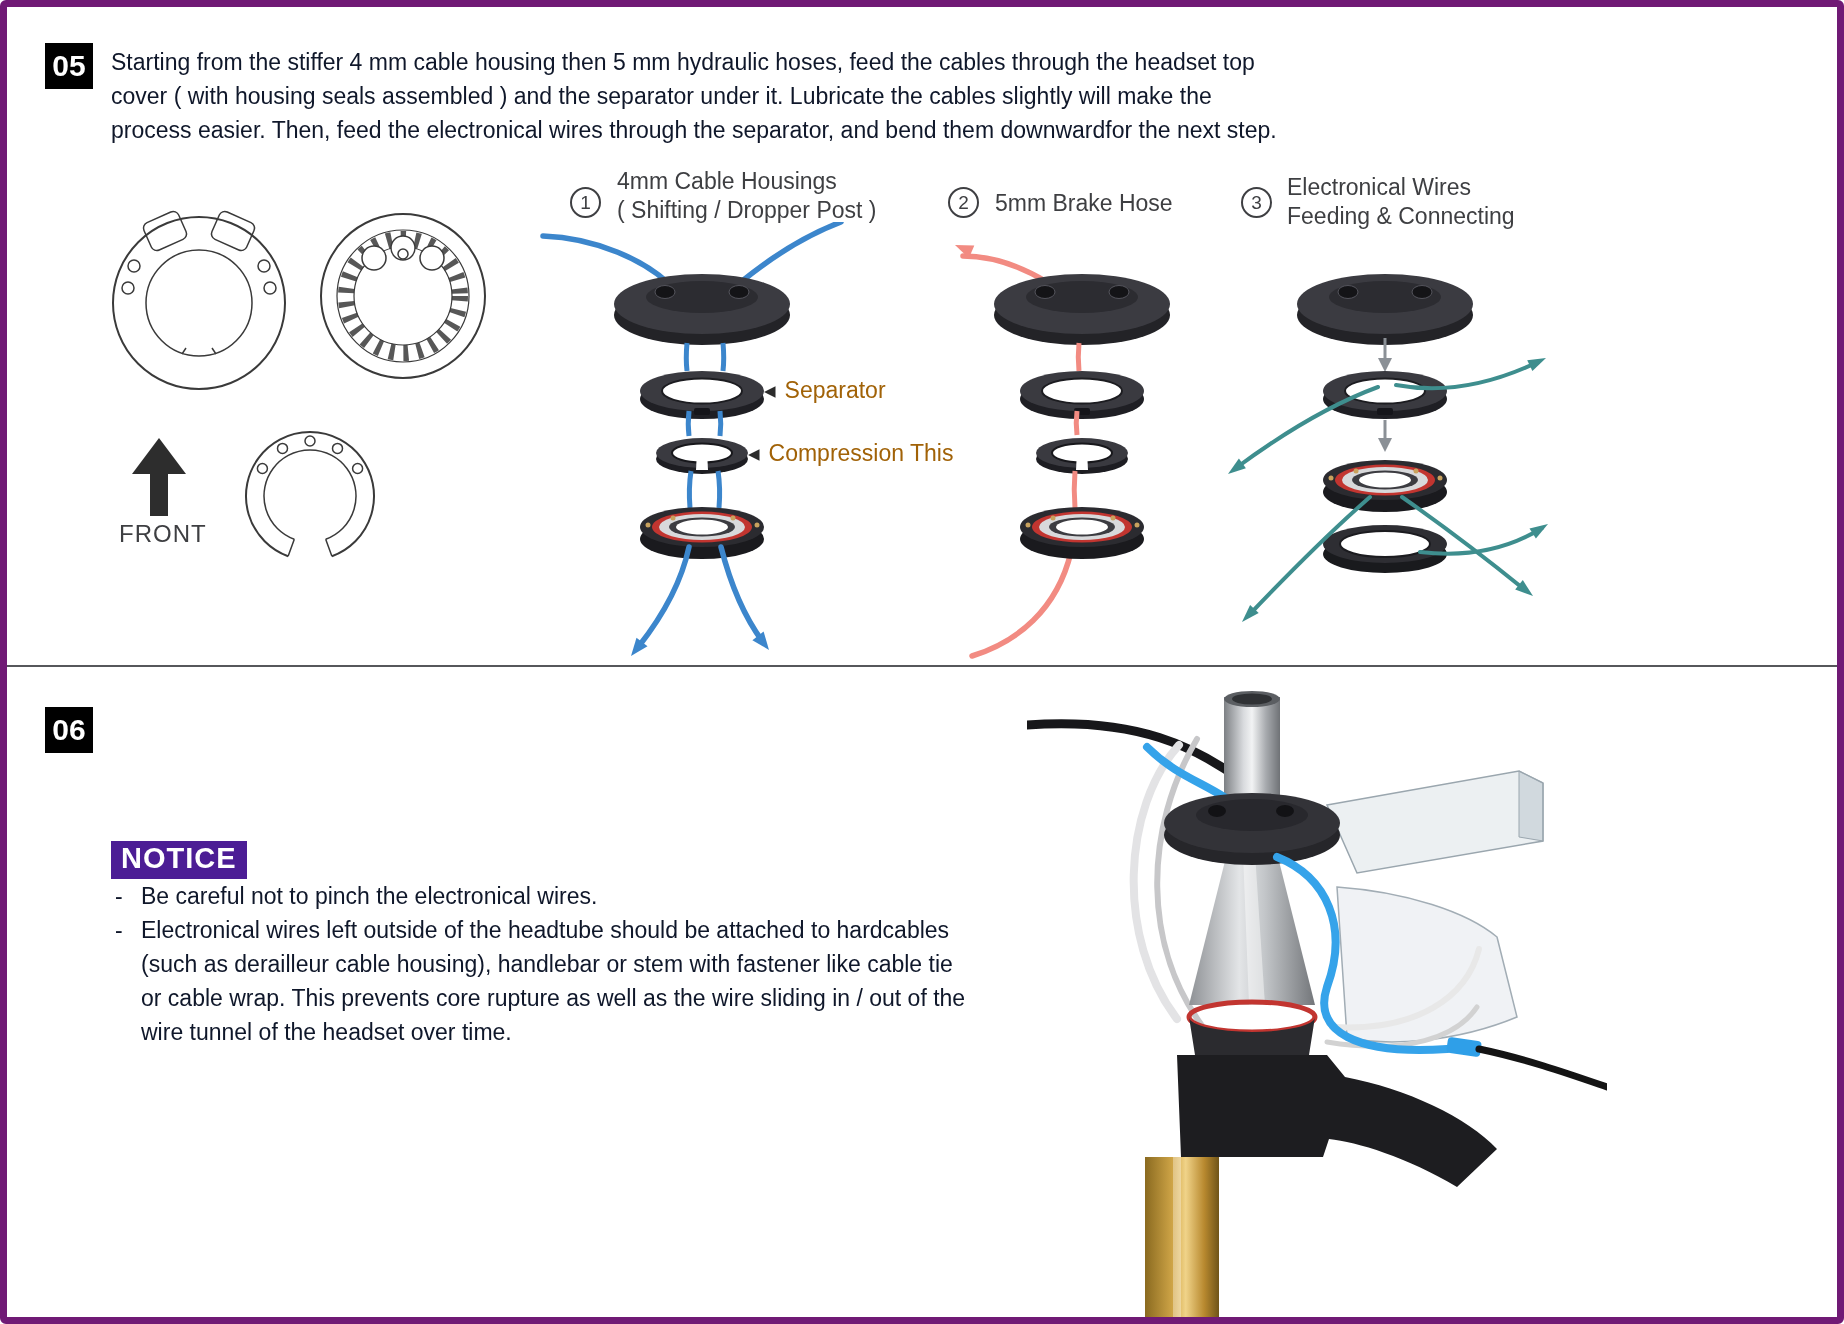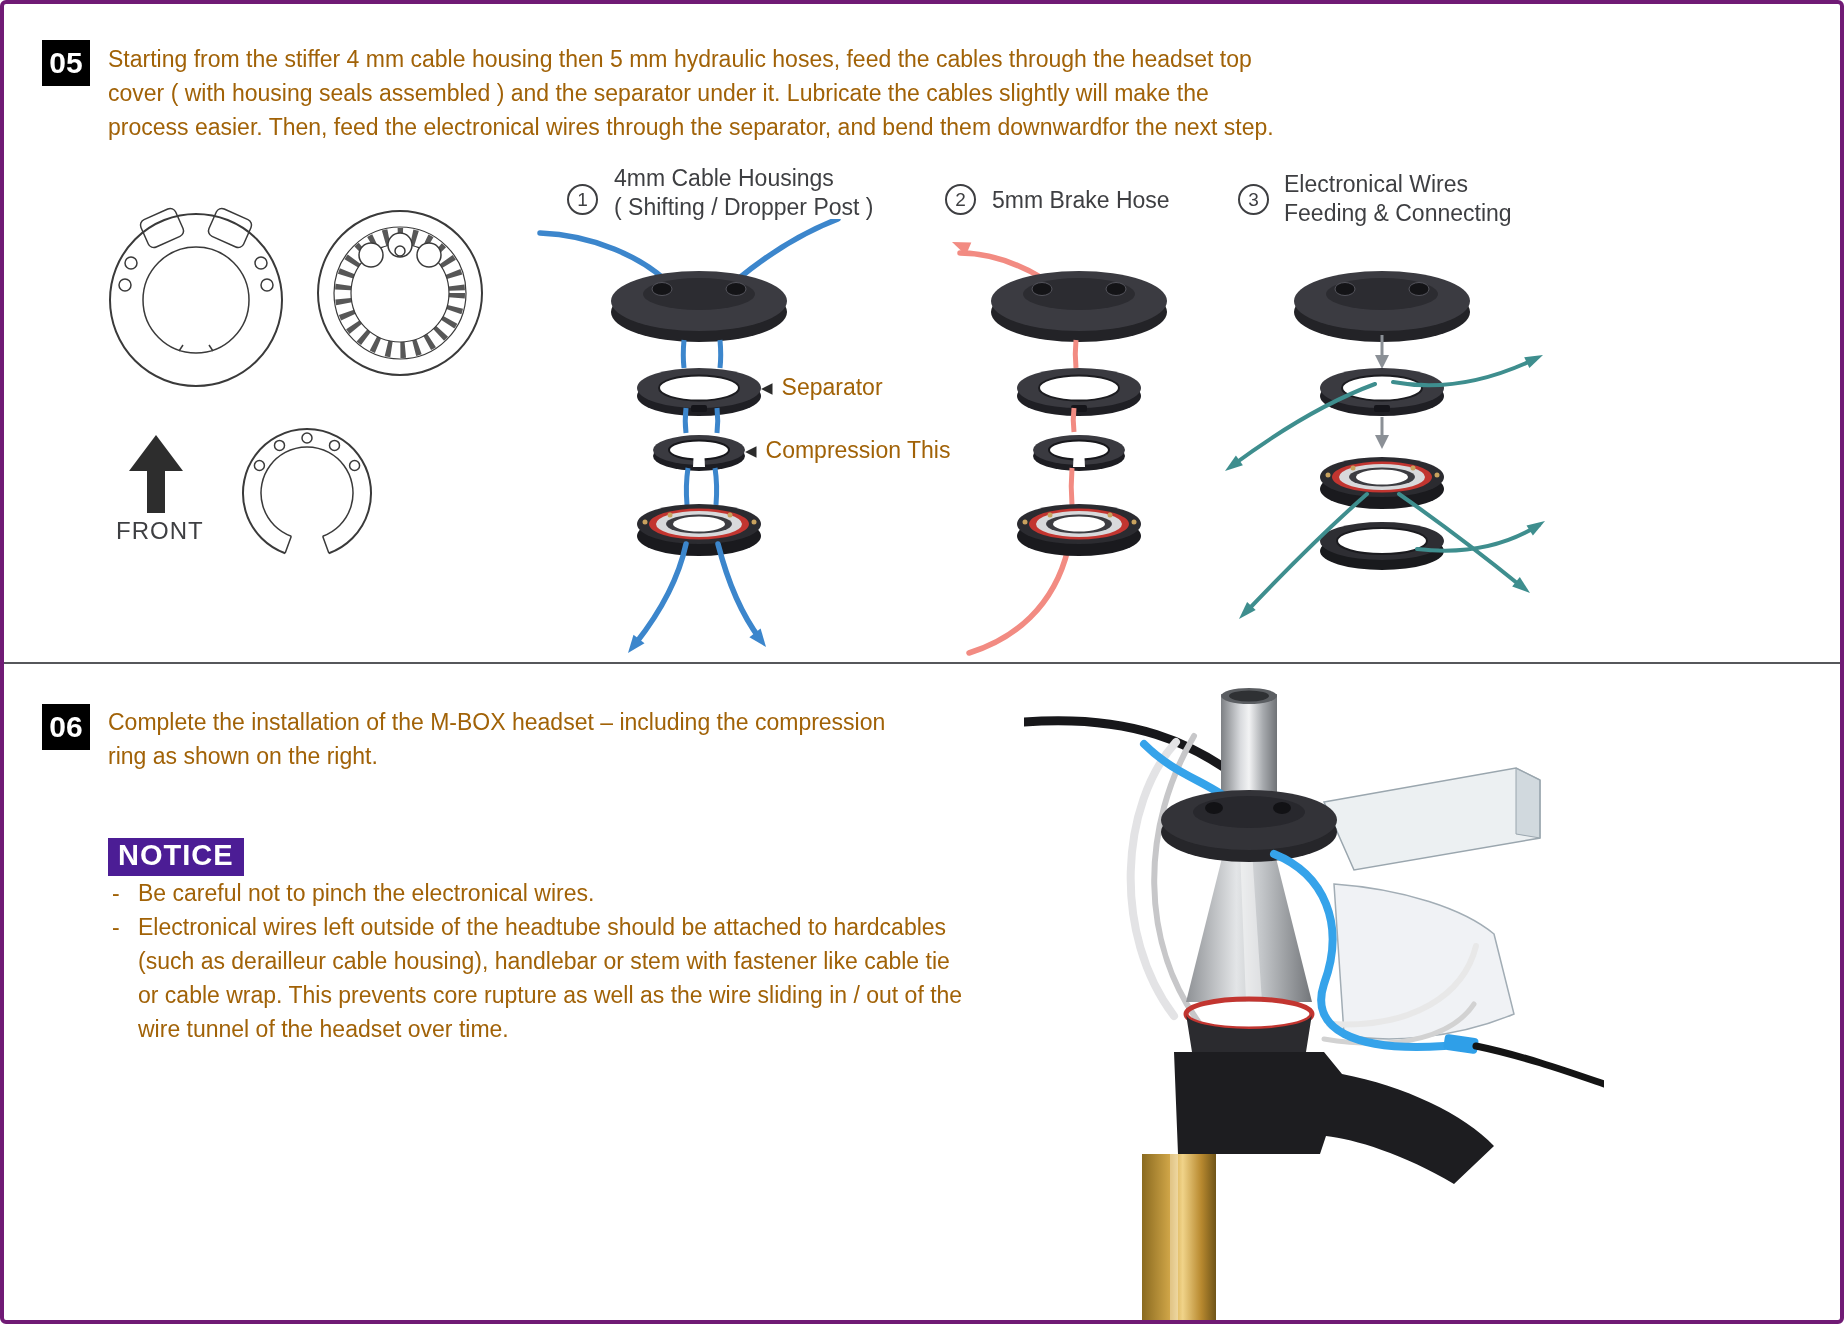--- a/index.html
+++ b/index.html
@@ -4,30 +4,30 @@
 <style>
   * { margin:0; padding:0; box-sizing:border-box; }
   html,body { background:#ffffff; }
   body {
     width:1844px; height:1324px;
     font-family:"Liberation Sans", sans-serif;
     color:#3e3f42;
   }
   .page {
     position:relative; width:1844px; height:1324px;
-    background:#ffffff; border:4px solid #701a75; border-radius:6px;
+    background:#ffffff; border:7px solid #701a75; border-radius:6px;
     overflow:hidden;
   }
   .abs { position:absolute; }
   .badge {
     width:48px; height:46px; background:#000; color:#fff;
     font-size:30px; font-weight:bold;
     display:flex; align-items:center; justify-content:center;
   }
-  .body-text { font-size:23px; line-height:34px; color:#a16207; }
+  .body-text { font-size:23px; line-height:34px; color:#0f172a; }
   .label-text { font-size:23px; line-height:29px; color:#3e3f42; }
   .circle-num {
     width:31px; height:31px; border:2px solid #3e3f42; border-radius:50%;
     display:flex; align-items:center; justify-content:center;
     font-size:19px; color:#3e3f42; background:#fff;
   }
   .divider { position:absolute; left:0; right:0; top:658px; height:2px; background:#56575b; }
   .notice-chip {
     display:inline-block; background:#4c1d95; color:#fff;
     font-size:29px; font-weight:bold; padding:1px 10px 4px 10px; letter-spacing:1px;
@@ -248,24 +248,20 @@
     <path d="M 182,275 C 225,305 268,338 305,368" stroke="#3e8e8e" stroke-width="4" fill="none" stroke-linecap="round"></path>
     <polygon points="313,374 295.2,367.4 302.8,358" fill="#3e8e8e"></polygon>
     <path d="M 200,330 C 250,336 290,326 322,306" stroke="#3e8e8e" stroke-width="4" fill="none" stroke-linecap="round"></path>
     <polygon points="328,302 315.9,316.6 309.5,306.4" fill="#3e8e8e"></polygon>
   </svg>
 
   <div class="divider"></div>
 
   <div class="abs badge" style="left:38px; top:700px;">06</div>
 
-  <div class="abs body-text" style="left:104px; top:701px; width:880px;">
-    <div>Complete the installation of the M-BOX headset – including the compression</div>
-    <div>ring  as shown on the right.</div>
-  </div>
 
   <div class="abs" style="left:104px; top:834px;">
     <span class="notice-chip">NOTICE</span>
   </div>
 
   <div class="abs body-text" style="left:108px; top:872px; width:900px;">
     <div class="nrow">
       <span class="ndash">-</span>
       <span>Be careful not to pinch the electronical wires.</span>
     </div>

